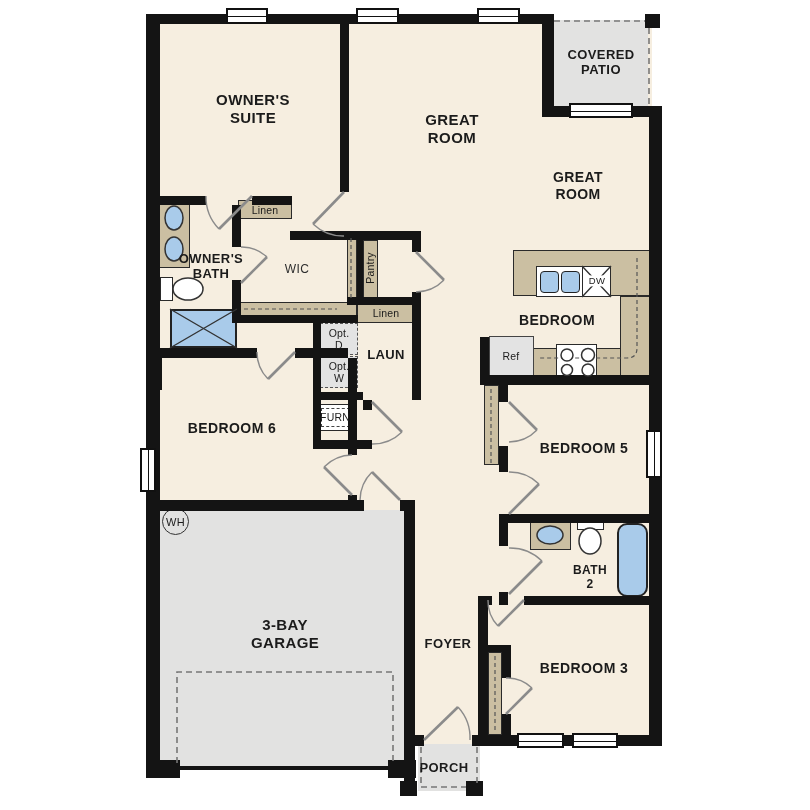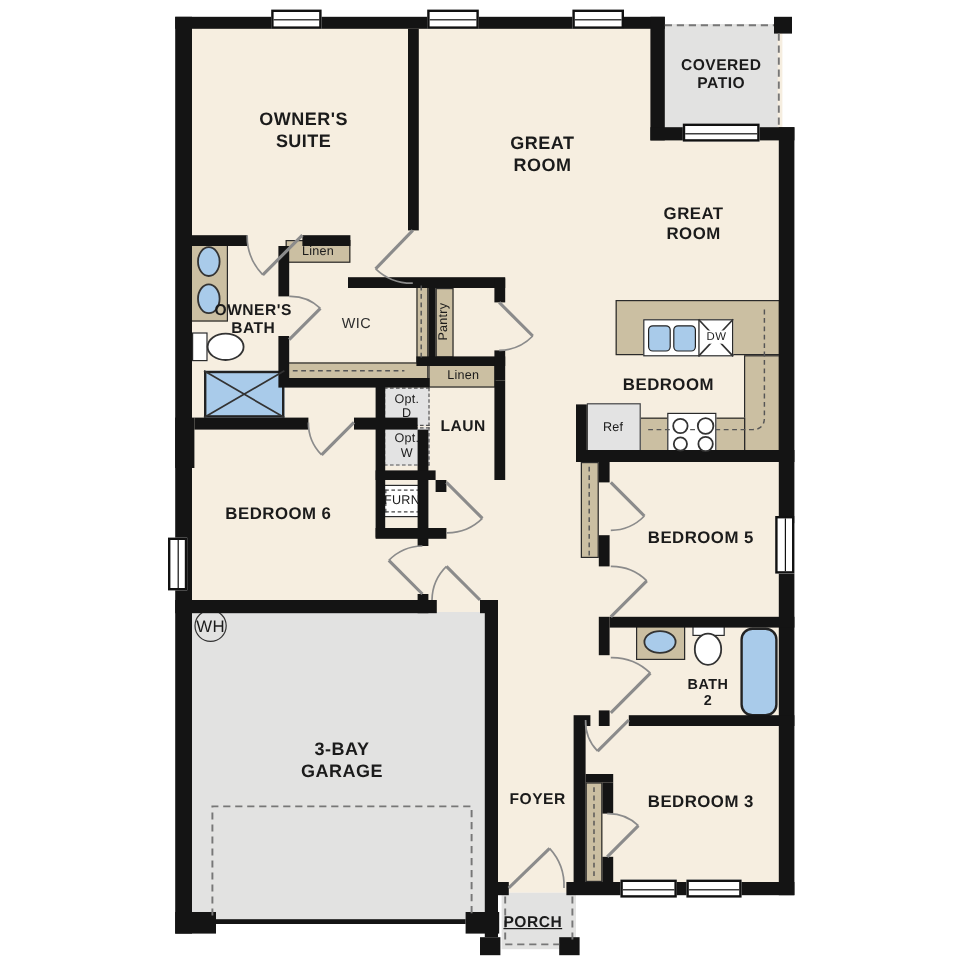--- a/index.html
+++ b/index.html
@@ -16,21 +16,21 @@
   .grayfix{background:var(--appliance,#e3e3e3);border:1.5px solid #444;box-sizing:border-box;}
   .dashedbox{background:var(--appliance,#e3e3e3);border:1.5px dashed #555;box-sizing:border-box;}
   .window{background:#fff;border:2px solid #111;box-sizing:border-box;}
   .window i{position:absolute;background:#111;}
   .window .h{left:0;right:0;top:50%;height:1px;}
   .window .v{top:0;bottom:0;left:50%;width:1px;}
   .lbl{position:absolute;transform:translate(-50%,-50%);color:var(--text,#1b1b1b);
        text-align:center;white-space:pre-line;line-height:1.18;letter-spacing:.4px;}
   .b{font-weight:bold;}
   .f15{font-size:15px;} .f14{font-size:14px;} .f13{font-size:13px;} .f12{font-size:12px;}
-  .f10{font-size:10.5px;letter-spacing:.2px;} .f9{font-size:9.5px;} .f8{font-size:14px;}
+  .f10{font-size:10.5px;letter-spacing:.2px;} .f9{font-size:9.5px;} .f8{font-size:11px;}
   .rot{transform:translate(-50%,-50%) rotate(-90deg);}
   .inner-dash{position:absolute;inset:3px;border:1px dashed #444;}
   .circlefix{border-radius:50%;border:1.6px solid #333;box-sizing:border-box;background:transparent;}
   svg.overlay{position:absolute;left:0;top:0;pointer-events:none;}
   .arc{fill:none;stroke:var(--door,#8b8b8b);stroke-width:1.4;}
   .leaf{stroke:var(--door,#8b8b8b);stroke-width:2.6;}
   .dashline{fill:none;stroke:#777;stroke-width:1.6;stroke-dasharray:6 4;}
   .finedash{fill:none;stroke:#555;stroke-width:1.2;stroke-dasharray:4 3;}
   .xline{stroke:#333;stroke-width:1.4;}
   .fixstroke{stroke:#333;stroke-width:1.5;}
@@ -234,16 +234,16 @@
   <div class="lbl f10" style="left:511px;top:356px;">Ref</div>
   <div class="lbl f9" style="left:597px;top:281px;background:#fff;">DW</div>
   <div class="lbl b f14" style="left:232px;top:428px;">BEDROOM 6</div>
   <div class="lbl b f14" style="left:584px;top:448px;">BEDROOM 5</div>
   <div class="lbl b f12" style="left:590px;top:577px;">BATH
 2</div>
   <div class="lbl b f14" style="left:584px;top:668px;">BEDROOM 3</div>
   <div class="lbl b f15" style="left:285px;top:634px;">3-BAY
 GARAGE</div>
   <div class="lbl f8" style="left:175.5px;top:521.5px;">WH</div>
-  <div class="lbl b f13" style="left:448px;top:666px;text-align:right;">FOYER</div>
-  <div class="lbl b f13" style="left:444px;top:768px;text-decoration:underline;">PORCH</div>
+  <div class="lbl b f13" style="left:448px;top:644px;text-align:right;">FOYER</div>
+  <div class="lbl b f13" style="left:444px;top:768px;">PORCH</div>
 
 </div>
 
 </body></html>

